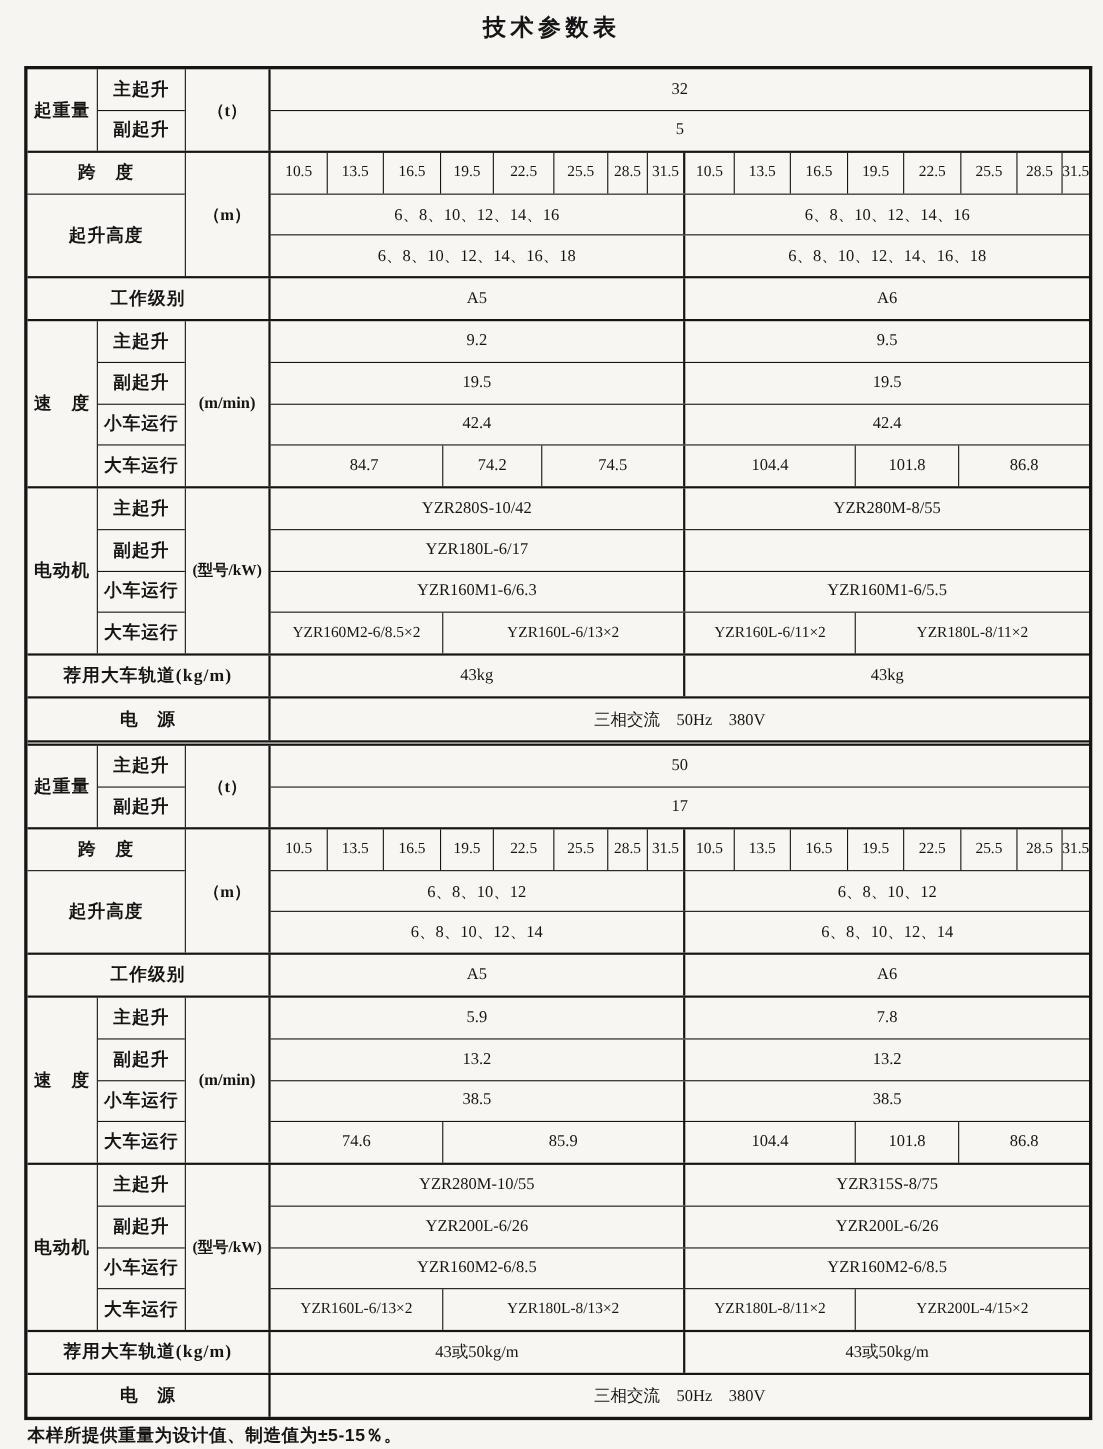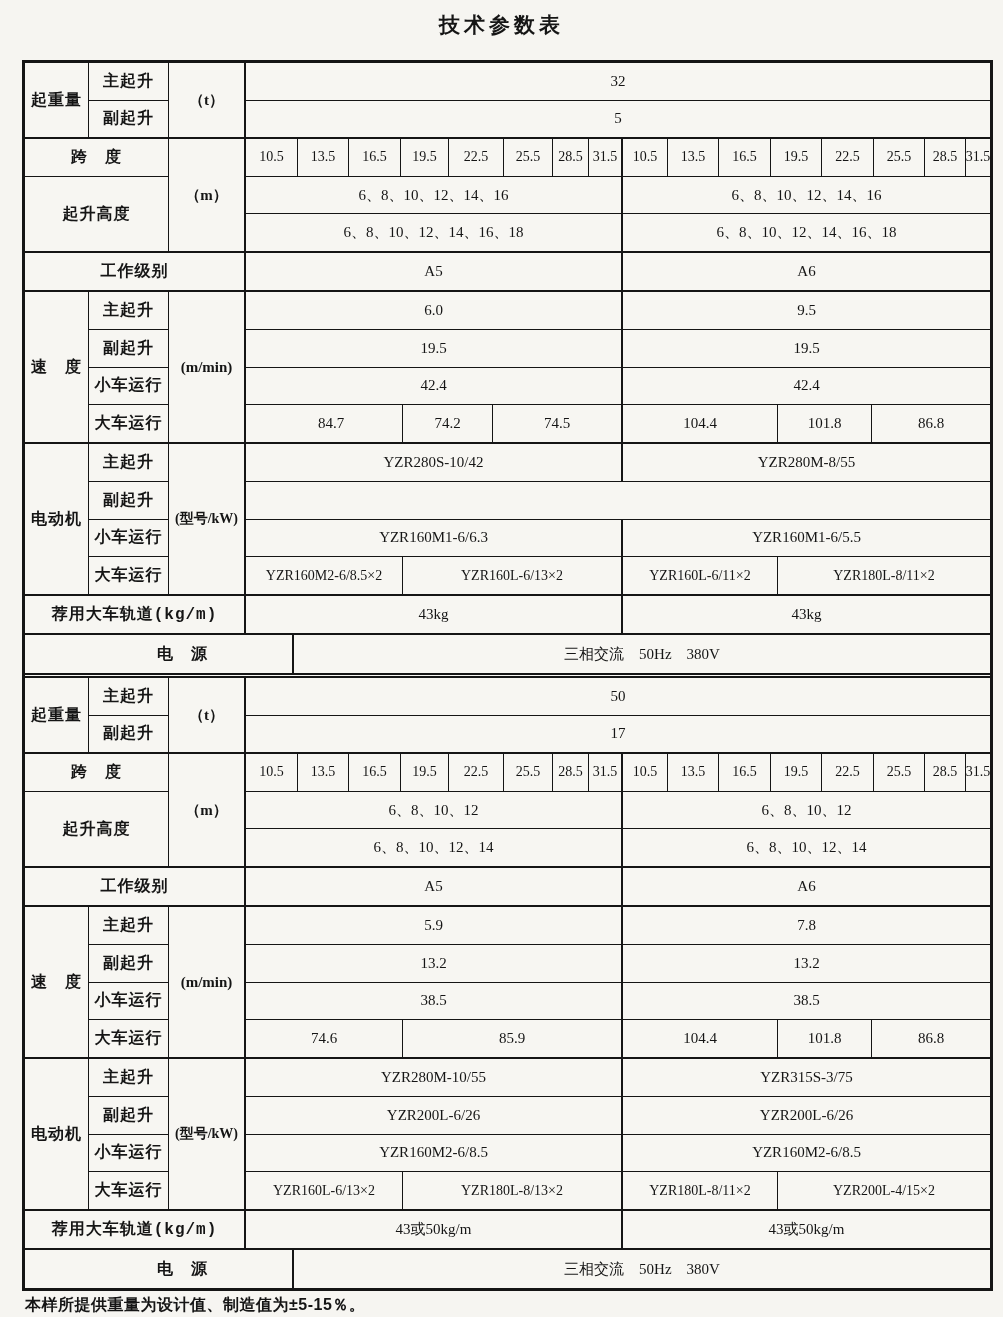--- a/index.html
+++ b/index.html
@@ -15,27 +15,27 @@
     font-family:"Liberation Sans","DejaVu Sans",sans-serif;
   }
   .tbl{
     position:absolute;left:22px;top:60px;width:971px;
     border:3px solid #151515;box-sizing:border-box;background:#f7f6f2;
   }
   .section{display:flex;flex-direction:column;}
   .sec-divider{height:5px;border-top:2.4px solid #151515;border-bottom:2.4px solid #151515;box-sizing:border-box;}
   .blk{display:flex;border-bottom:2.4px solid #151515;box-sizing:border-box;}
   .section .blk:last-child{border-bottom:none;}
-  .bh1{height:39px;}.bh1b{height:38px;margin-left:48px;}.bh2{height:76px;}.bh3{height:114px;}.bh4{height:152px;}
+  .bh1{height:39px;}.bh1b{height:38px;}.bh2{height:76px;}.bh3{height:114px;}.bh4{height:152px;}
   .c{display:flex;align-items:center;justify-content:center;box-sizing:border-box;min-width:0;}
   .stack{display:flex;flex-direction:column;box-sizing:border-box;min-width:0;text-align:right;}
   .stack > .c{flex:1 1 0;border-bottom:1.6px solid #151515;}
   .stack > .c:last-child{border-bottom:none;}
   .w1{flex:0 0 64px;}.w2{flex:0 0 80px;}.w3{flex:0 0 77px;}
-  .wL{flex:0 0 144px;}.wA{flex:0 0 221px;font-family:Liberation Mono, monospace;}
+  .wL{flex:0 0 144px;}.wA{flex:0 0 221px;}
   .br{border-right:1.6px solid #151515;}
   .br2{border-right:2.4px solid #151515;}
   .data{flex:1 1 auto;display:flex;flex-direction:column;min-width:0;}
   .drow{display:flex;flex:1 1 0;border-bottom:1.6px solid #151515;min-height:0;}
   .data .drow:last-child{border-bottom:none;}
   .full{flex:1 1 auto;}
   .a5w{flex:0 0 377px;}
   .brd{border-right:2.2px solid #151515;}
   .grp{display:flex;flex:0 0 377px;min-width:0;}
   .grp2{display:flex;flex:1 1 auto;min-width:0;}
@@ -133,21 +133,21 @@
       <div class="c w1 br lbl">速　度</div>
       <div class="stack w2 br">
         <div class="c lbl">主起升</div>
         <div class="c lbl">副起升</div>
         <div class="c lbl">小车运行</div>
         <div class="c lbl">大车运行</div>
       </div>
       <div class="c w3 br2 unit">(m/min)</div>
       <div class="data">
         <div class="drow">
-          <div class="c a5w brd val">6.0</div>
+          <div class="c a5w brd val">9.2</div>
           <div class="c full val">9.5</div>
         </div>
         <div class="drow">
           <div class="c a5w brd val">19.5</div>
           <div class="c full val">19.5</div>
         </div>
         <div class="drow">
           <div class="c a5w brd val">42.4</div>
           <div class="c full val">42.4</div>
         </div>
@@ -174,20 +174,21 @@
         <div class="c lbl">小车运行</div>
         <div class="c lbl">大车运行</div>
       </div>
       <div class="c w3 br2 unit" style="font-size:14px;">(型号/kW)</div>
       <div class="data">
         <div class="drow">
           <div class="c a5w brd val">YZR280S-10/42</div>
           <div class="c full val">YZR280M-8/55</div>
         </div>
         <div class="drow">
+          <div class="c a5w brd val">YZR180L-6/17</div>
         </div>
         <div class="drow">
           <div class="c a5w brd val">YZR160M1-6/6.3</div>
           <div class="c full val">YZR160M1-6/5.5</div>
         </div>
         <div class="drow fs14">
           <div class="grp">
               <div class="c gc" style="flex: 0 0 157px;">YZR160M2-6/8.5×2</div>
               <div class="c gc gdiv" style="flex: 0 0 220px;">YZR160L-6/13×2</div>
             </div>
@@ -331,21 +332,21 @@
       <div class="stack w2 br">
         <div class="c lbl">主起升</div>
         <div class="c lbl">副起升</div>
         <div class="c lbl">小车运行</div>
         <div class="c lbl">大车运行</div>
       </div>
       <div class="c w3 br2 unit" style="font-size:14px;">(型号/kW)</div>
       <div class="data">
         <div class="drow">
           <div class="c a5w brd val">YZR280M-10/55</div>
-          <div class="c full val">YZR315S-3/75</div>
+          <div class="c full val">YZR315S-8/75</div>
         </div>
         <div class="drow">
           <div class="c a5w brd val">YZR200L-6/26</div>
           <div class="c full val">YZR200L-6/26</div>
         </div>
         <div class="drow">
           <div class="c a5w brd val">YZR160M2-6/8.5</div>
           <div class="c full val">YZR160M2-6/8.5</div>
         </div>
         <div class="drow fs14">

